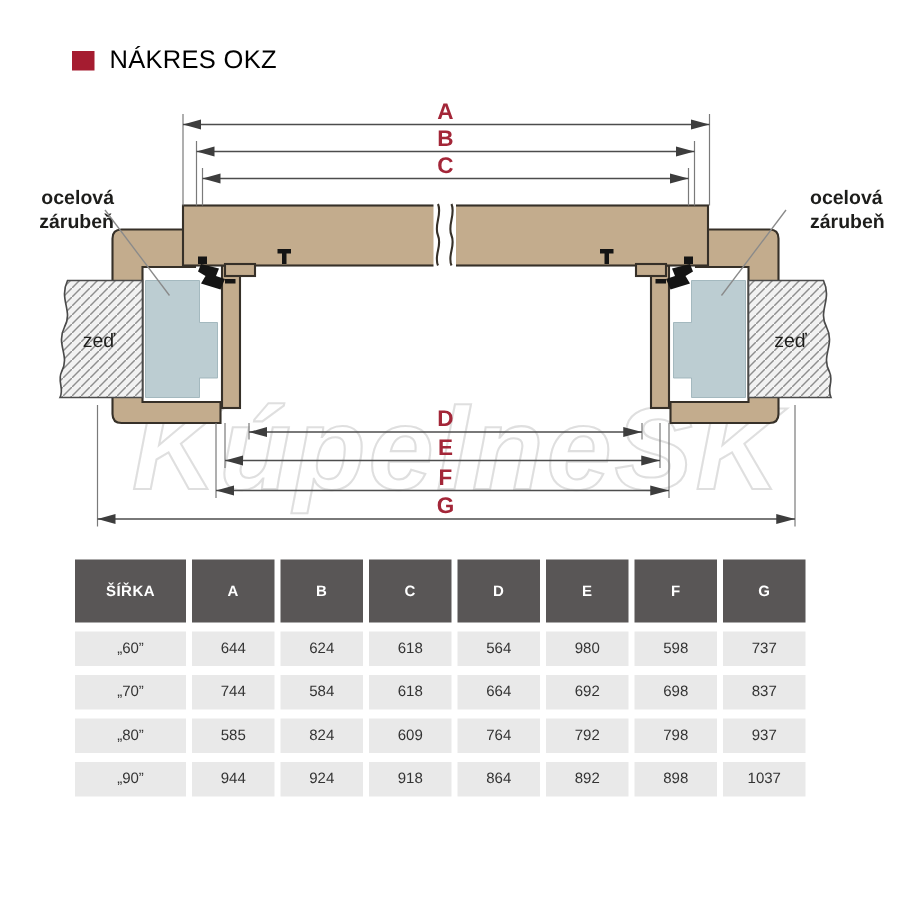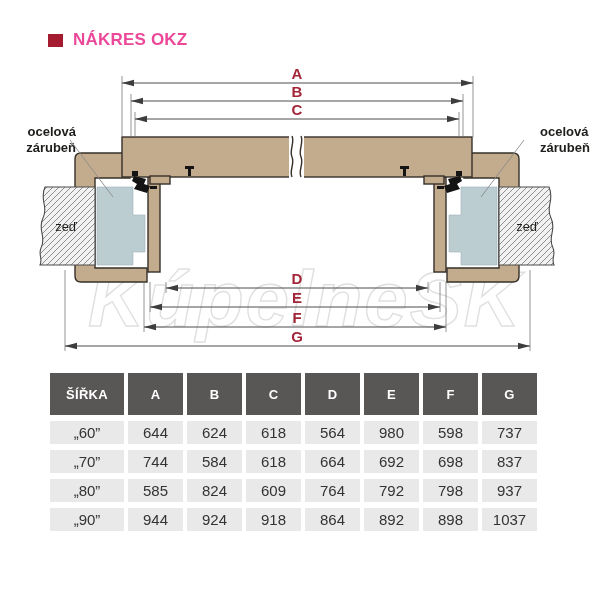--- a/index.html
+++ b/index.html
@@ -1,41 +1,41 @@
 <!DOCTYPE html>
 <html><head>
 <meta charset="utf-8">
 <style>
   html,body{margin:0;padding:0;background:#ffffff;}
   #stage{position:relative;width:600px;height:600px;background:#ffffff;overflow:hidden;
          font-family:"Liberation Sans","DejaVu Sans",sans-serif;}
   
   .titlebar{position:absolute;left:48px;top:30px;display:flex;align-items:center;}
   .bullet{width:15px;height:13px;background:#a51c30;margin-right:10px;}
-  .titletext{font-size:17px;font-weight:bold;color:#ec4899;letter-spacing:.2px;}
+  .titletext{font-size:17px;font-weight:normal;color:#000000;letter-spacing:.2px;}
   
   #diag{position:absolute;left:0;top:60px;}
   .dim{stroke:#4d4d4d;stroke-width:1;}
   .ext{stroke:#7a7a7a;stroke-width:.8;}
   .dimlabel{fill:#a32638;font-size:15px;font-weight:bold;text-anchor:middle;}
   .calloutlabel{fill:#1d1d1b;font-size:13px;font-weight:bold;}
   .walllabel{fill:#1d1d1b;font-size:13px;text-anchor:middle;}
   .leader{stroke:#8a8a8a;stroke-width:.9;fill:none;}
   .wood{fill:#c3ac8d;stroke:#363028;stroke-width:1.4;}
   .steel{fill:#bccdd2;stroke:#9db3ba;stroke-width:.6;}
   .wallhatch{fill:url(#hatch);stroke:#4a4a4a;stroke-width:1.1;}
   .hw{fill:#141414;}
   .wm{fill:none;stroke:#d8d8d8;stroke-width:1.4;font-size:78px;font-weight:bold;
       font-style:italic;letter-spacing:2px;text-anchor:middle;opacity:.8;}
   
   .tablewrap{position:absolute;left:46px;top:367px;}
   table{border-collapse:separate;border-spacing:4px 6px;table-layout:fixed;}
-  th{background:#595656;color:#ffffff;font-size:13px;font-weight:bold;
+  th{background:#595656;color:#ffffff;font-size:10px;font-weight:bold;
      height:40px;text-align:center;letter-spacing:.3px;}
-  td{background:#e9e9e9;color:#333333;font-size:15px;height:21px;text-align:center;}
+  td{background:#e9e9e9;color:#333333;font-size:10px;height:21px;text-align:center;}
 </style>
 </head>
 <body>
 
 <div id="stage">
 
   <div class="titlebar">
     <div class="bullet"></div>
     <div class="titletext">NÁKRES OKZ</div>
   </div>

